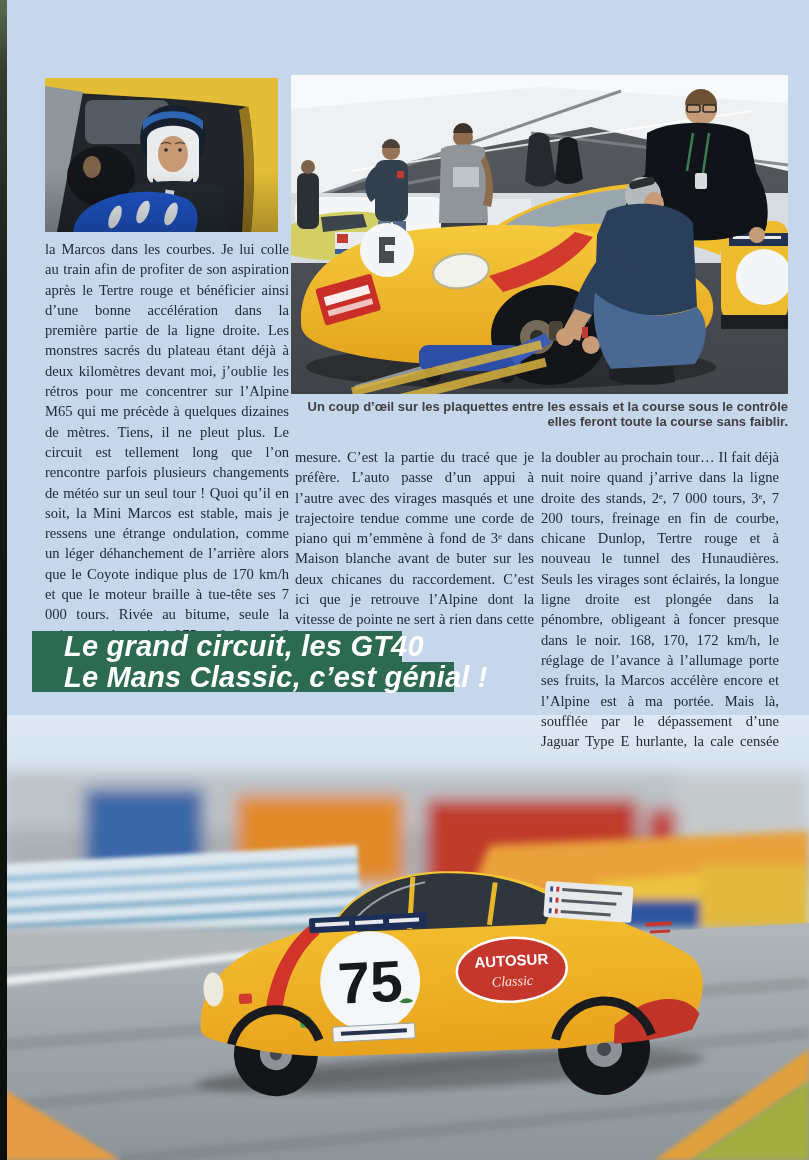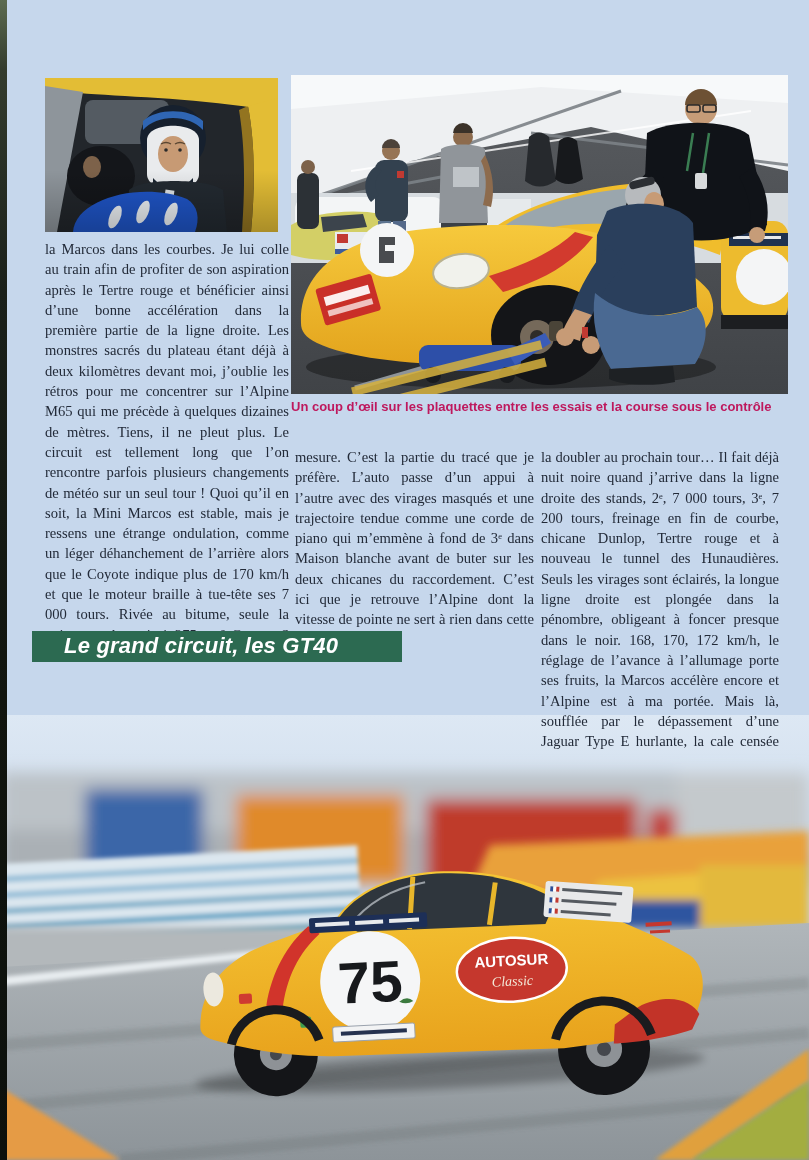--- a/index.html
+++ b/index.html
@@ -5,31 +5,31 @@
   html,body{margin:0;padding:0;background:#9fb3cc;}
   .page{position:relative;width:809px;height:1160px;background:#c6d7ec;overflow:hidden;
         font-family:"Liberation Serif",serif;}
   .edge-strip{position:absolute;left:0;top:0;width:7px;height:100%;z-index:6;
         background:linear-gradient(180deg,#5c6b50 0%,#343c2e 6%,#1a201a 25%,#11150f 60%,#0c100c 100%);}
   .photo{position:absolute;}
   .photo svg{display:block;}
   .photo-cockpit{left:45px;top:78px;width:233px;height:154px;z-index:2;}
   .photo-paddock{left:291px;top:75px;width:497px;height:319px;z-index:2;}
   .photo-track{left:0;top:715px;width:809px;height:445px;z-index:1;}
-  .caption{position:absolute;left:291px;top:400px;width:497px;z-index:2;text-align:left;
-        color:#be185d;font-family:"Liberation Sans",sans-serif;font-weight:bold;
+  .caption{position:absolute;left:291px;top:400px;width:497px;z-index:2;text-align:right;
+        color:#404040;font-family:"Liberation Sans",sans-serif;font-weight:bold;
         font-size:13px;line-height:14.6px;}
   .body-col{position:absolute;color:#222a38;font-size:14.6px;line-height:20.3px;
         text-align:justify;hyphens:auto;-webkit-hyphens:auto;overflow:hidden;}
   .col1{left:45px;top:239px;width:244px;height:392px;}
   .col2{left:295px;top:447px;width:239px;height:184px;}
   .col3{left:541px;top:447px;width:238px;height:302px;z-index:4;height:304px;}
   .quote{position:absolute;left:12px;top:631px;z-index:5;color:#ffffff;
         font-family:"Liberation Sans",sans-serif;font-weight:bold;font-style:italic;
-        font-size:22px;padding-left:20px;}
+        font-size:29px;padding-left:20px;}
   .ql{display:block;background:#2c6a51;padding:0 14px 0 32px;line-height:30.6px;height:30.6px;
         white-space:nowrap;letter-spacing:.2px;}
   .ql1{width:324px;}
   .ql2{width:426px;}
   .ql3{width:376px;}
 </style>
 </head>
 <body>
 
 <div class="page">
@@ -195,28 +195,30 @@
       </g>
       <g transform="rotate(-14 160 300)" fill="#d7b23e" opacity="0.85">
         <rect x="60" y="288" width="195" height="9"></rect>
         <rect x="60" y="306" width="195" height="9"></rect>
       </g>
     </svg>
   </div>
 
   <div class="caption">
     <div>Un coup d’œil sur les plaquettes entre les essais et la course sous le contrôle</div>
+    <div>elles feront toute la course sans faiblir.</div>
   </div>
 
   <div class="body-col col1" lang="fr">la Marcos dans les courbes. Je lui colle au train afin de profiter de son aspiration après le Tertre rouge et bénéficier ainsi d’une bonne accélération dans la première partie de la ligne droite. Les monstres sacrés du plateau étant déjà à deux kilomètres devant moi, j’oublie les rétros pour me concentrer sur l’Alpine M65 qui me précède à quelques dizaines de mètres. Tiens, il ne pleut plus. Le circuit est tellement long que l’on rencontre parfois plusieurs changements de météo sur un seul tour ! Quoi qu’il en soit, la Mini Marcos est stable, mais je ressens une étrange ondulation, comme un léger déhanchement de l’arrière alors que le Coyote indique plus de 170 km/h et que le moteur braille à tue-tête ses 7 000 tours. Rivée au bitume, seule la puissance du petit 1 275 cm³ Cooper S limite mes ambitions dans le rapide. En revanche, dans le serré, la voiture est parfaite. Une fois dans les virages Porsche et jusqu’à la chicane Ford, le circuit semble taillé à sa</div>
   <div class="body-col col2" lang="fr">mesure. C’est la partie du tracé que je préfère. L’auto passe d’un appui à l’autre avec des virages masqués et une trajectoire tendue comme une corde de piano qui m’emmène à fond de 3ᵉ dans Maison blanche avant de buter sur les deux chicanes du raccordement. C’est ici que je retrouve l’Alpine dont la vitesse de pointe ne sert à rien dans cette partie du circuit. Avec un peu de chance, je devrais pouvoir</div>
   <div class="body-col col3" lang="fr"><span>la doubler au prochain tour… Il fait déjà nuit noire quand j’arrive dans la ligne droite des stands, 2ᵉ, 7 000 tours, 3ᵉ, 7 200 tours, freinage en fin de courbe, chicane Dunlop, Tertre rouge et à nouveau le tunnel des Hunaudières. Seuls les virages sont éclairés, la longue ligne droite est plongée dans la pénombre, obligeant à foncer presque dans le noir. 168, 170, 172 km/h, le réglage de l’avance à l’allumage porte ses fruits, la Marcos accélère encore et l’Alpine est à ma portée. Mais là, soufflée par le dépassement d’une Jaguar Type E hurlante, la cale censée maintenir le capot entrouvert s’échappe, arrachant au passage la goupille de fermeture et me voilà à près de 180 km/h avec un capot moteur zébrant mon pare-brise ! Je lève aussitôt le pied,</span> </div>
 
   <div class="quote">
     <span class="ql ql1">Le grand circuit, les GT40</span>
+    <span class="ql ql3">Le Mans Classic, c’est génial !</span>
   </div>
 
   <div class="photo photo-track">
     <svg viewBox="0 0 809 445" width="809" height="445">
       <defs>
         <filter id="tr-b8" x="-20%" y="-20%" width="140%" height="140%">
             <feGaussianBlur stdDeviation="8"></feGaussianBlur>
           </filter>
         <filter id="tr-b4" x="-20%" y="-20%" width="140%" height="140%">
             <feGaussianBlur stdDeviation="4"></feGaussianBlur>

